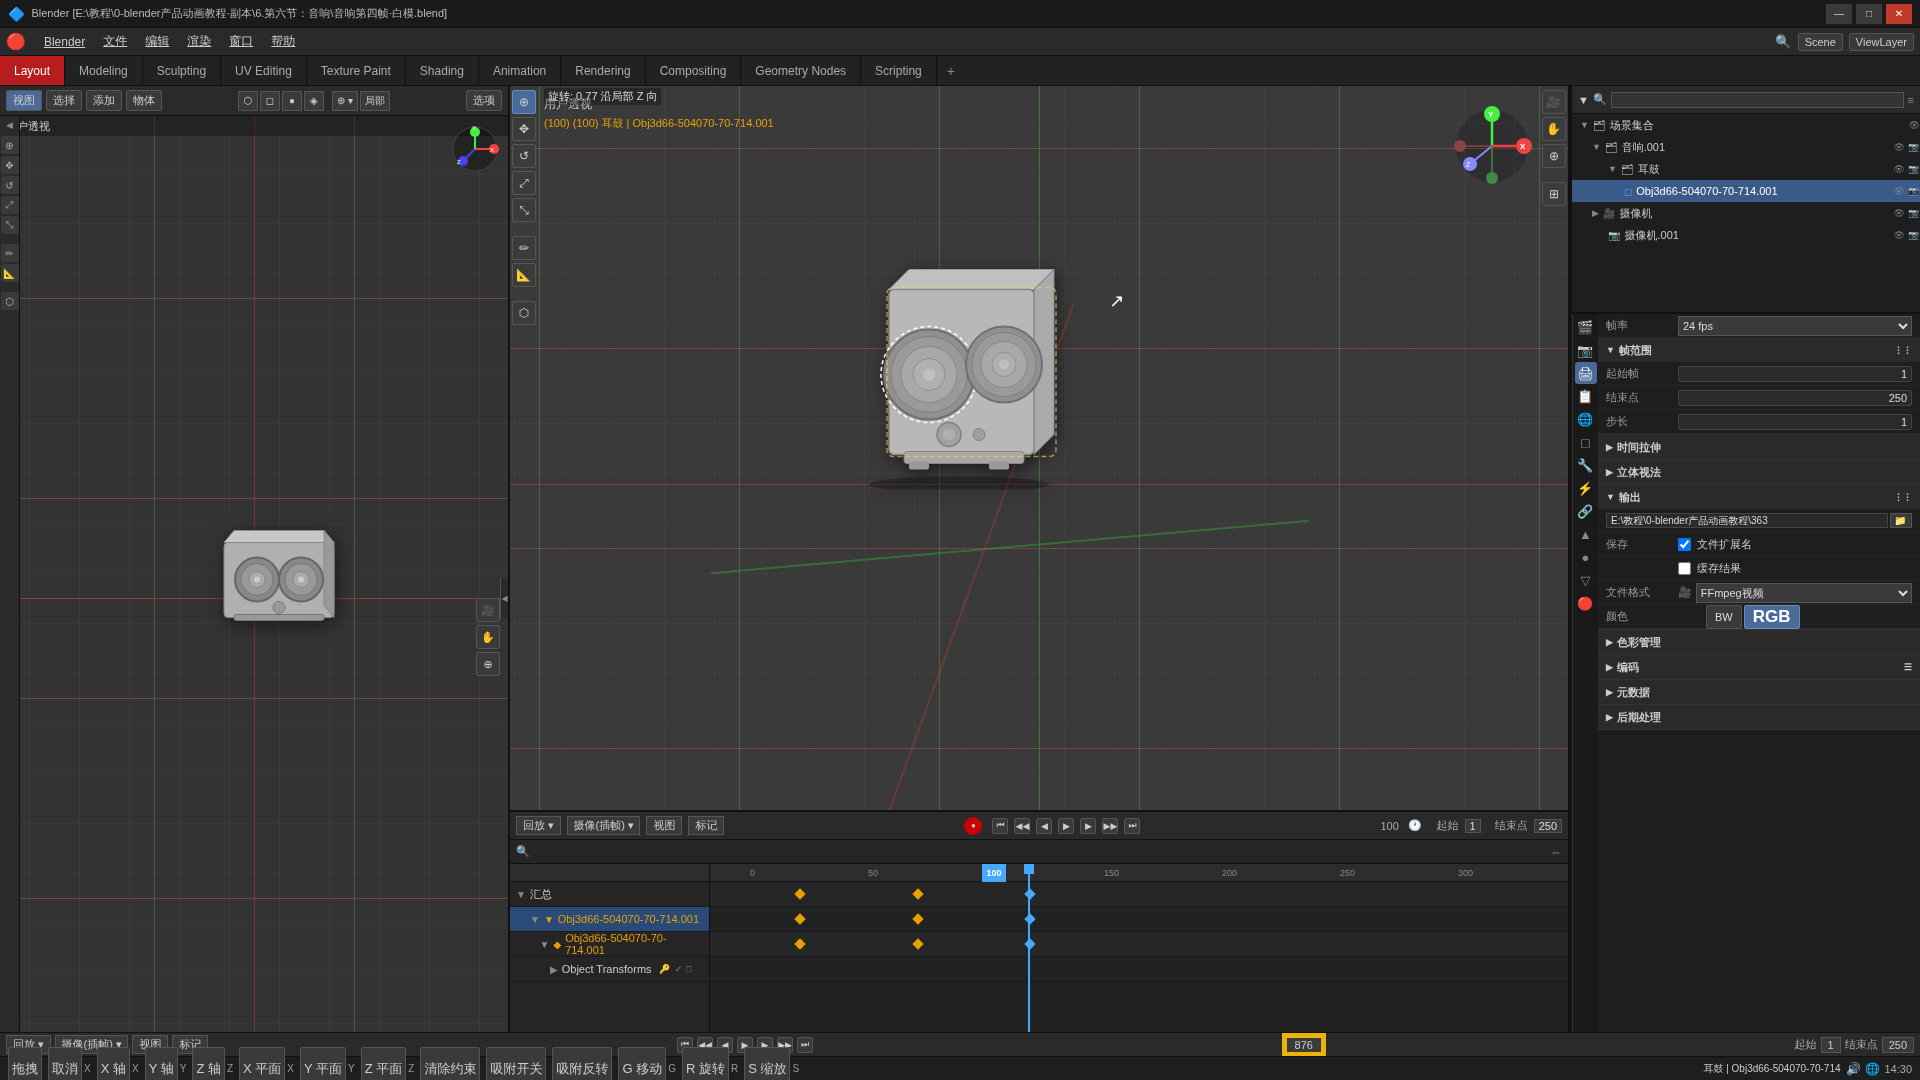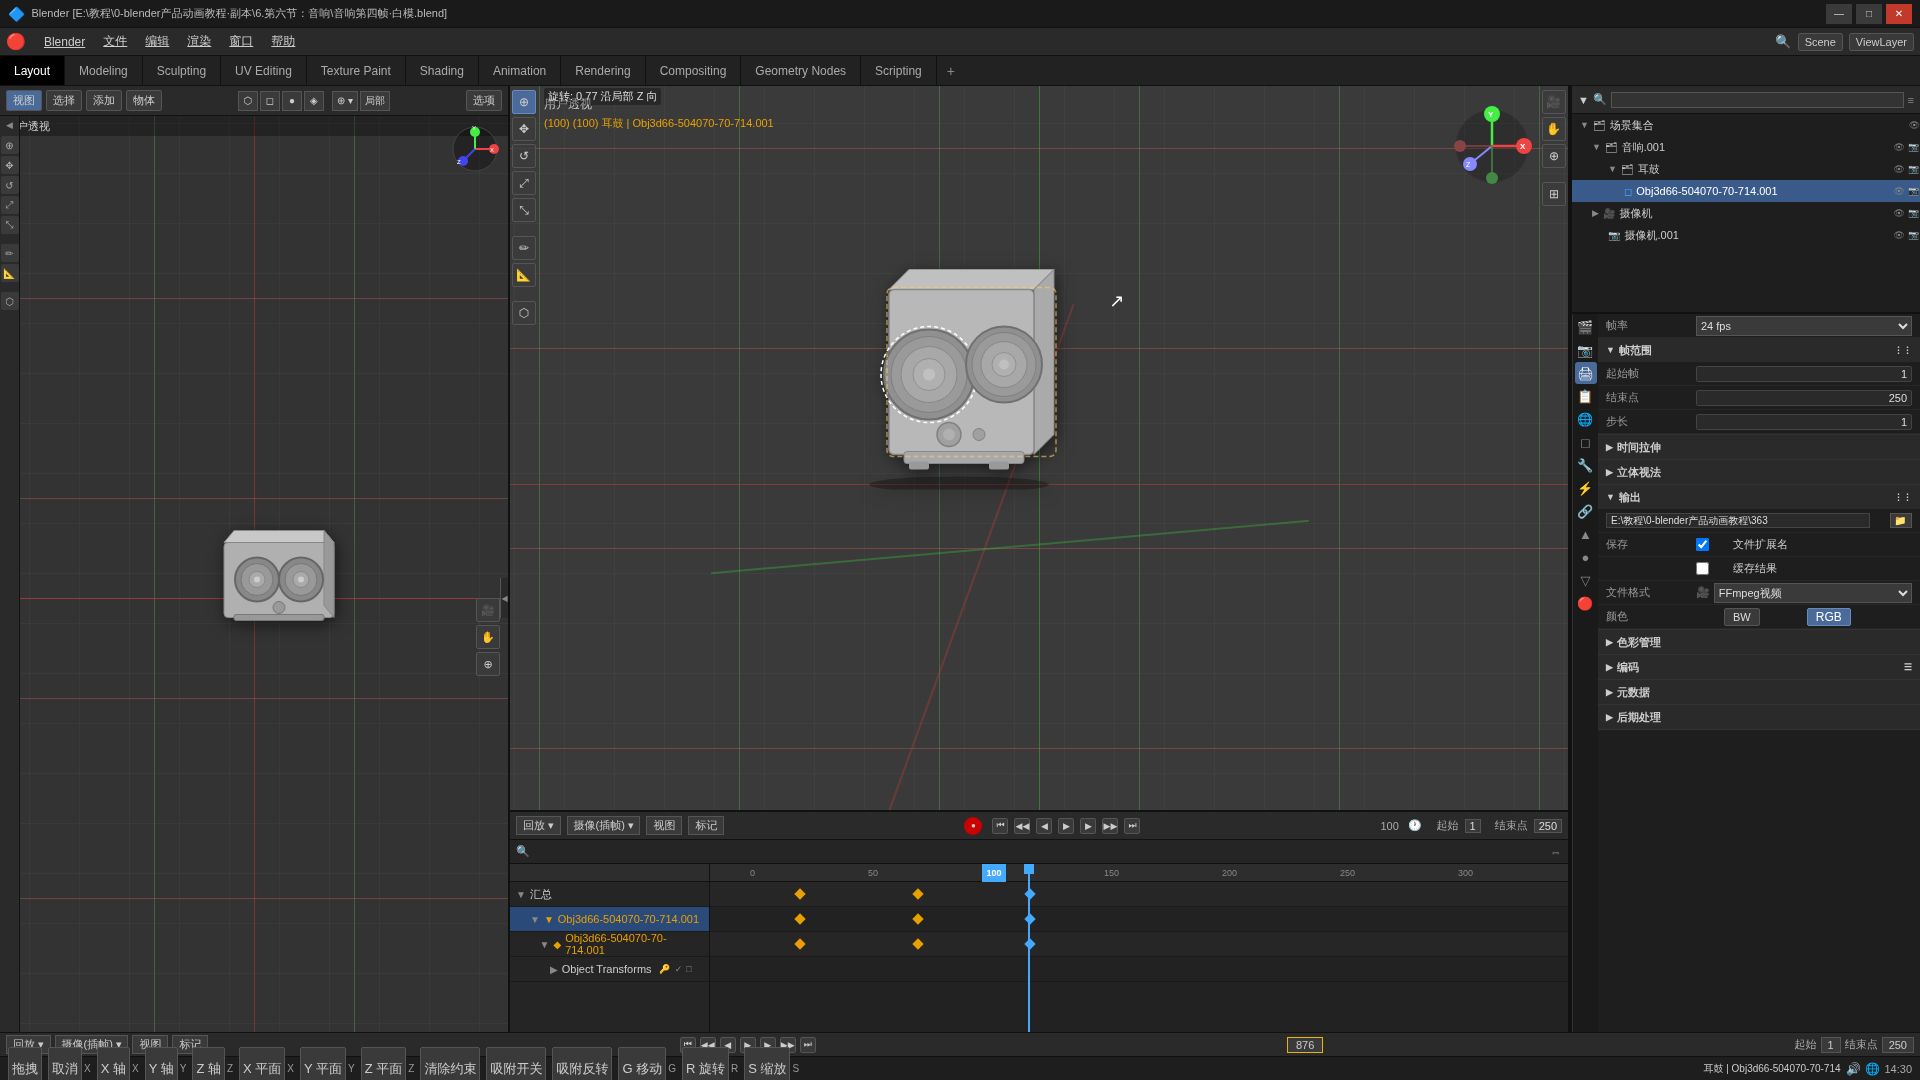--- a/index.html
+++ b/index.html
@@ -64,21 +64,21 @@
       padding: 4px 14px;
       font-size: 12px;
       color: #aaa;
       cursor: pointer;
       border-right: 1px solid #111;
       height: 100%;
       display: flex;
       align-items: center;
     }
     .ws-tab.active {
-      background: #000000;
+      background: #b91c1c;
       color: #fff;
     }
     .ws-tab-plus {
       padding: 4px 10px;
       color: #888;
       cursor: pointer;
       font-size: 14px;
     }
 
     
@@ -343,21 +343,21 @@
       gap: 4px;
       font-size: 11px;
       cursor: pointer;
       font-weight: bold;
     }
     .prop-row {
       height: 24px;
       display: flex;
       align-items: center;
       padding: 0 8px;
-      gap: 20px;
+      gap: 2px;
       font-size: 11px;
       border-bottom: 1px solid #282828;
     }
     .prop-label { color: #999; min-width: 70px; }
     .prop-value {
       flex: 1;
       background: #2a2a2a;
       border: 1px solid #444;
       color: #ddd;
       padding: 1px 4px;
@@ -1062,21 +1062,21 @@
               <select style="flex:1;background:#3a3a3a;border:1px solid #555;color:#ddd;font-size:11px;height:20px;">
                 <option>FFmpeg视频</option>
               </select>
             </div>
           </div>
 
           <div class="prop-row">
             <span class="prop-label">颜色</span>
             <div style="display:flex;gap:2px;padding-left:28px;">
               <button style="background:#3a3a3a;border:1px solid #555;color:#ddd;font-size:11px;padding:1px 8px;cursor:pointer;border-radius:2px;">BW</button>
-              <button style="background:#4a6a9a;border:1px solid #6a8aba;color:#fff;font-size:12px;padding:1px 8px;cursor:pointer;border-radius:2px;font-weight:normal;margin-left:45px;">RGB</button>
+              <button style="background:#4a6a9a;border:1px solid #6a8aba;color:#fff;font-size:17px;padding:1px 8px;cursor:pointer;border-radius:2px;font-weight:bold;">RGB</button>
             </div>
           </div>
         </div>
 
         <div class="prop-section">
           <div class="prop-section-header">
             <span style="font-size:9px;">▶</span>
             <span>色彩管理</span>
           </div>
         </div>
@@ -1117,21 +1117,21 @@
 
   <span class="play-btn">⏮</span>
   <span class="play-btn">◀◀</span>
   <span class="play-btn">◀</span>
   <span class="play-btn">▶</span>
   <span class="play-btn">▶</span>
   <span class="play-btn">▶▶</span>
   <span class="play-btn">⏭</span>
   <div style="flex:1;"></div>
 
-  <span style="background:#3a3a3a;border:1px solid #eab308;padding:1px 8px;font-size:11px;cursor:pointer;">876</span>
+  <span style="background:#3a3a3a;border:5px solid #eab308;padding:1px 8px;font-size:11px;cursor:pointer;">876</span>
   <div style="flex:1;"></div>
   <span style="font-size:11px;color:#aaa;">起始</span>
   <span style="background:#3a3a3a;border:1px solid #555;padding:1px 6px;font-size:11px;cursor:pointer;">1</span>
   <span style="font-size:11px;color:#aaa;">结束点</span>
   <span style="background:#3a3a3a;border:1px solid #555;padding:1px 6px;font-size:11px;cursor:pointer;">250</span>
 </div>
 
 <div id="statusbar">
   <div class="status-item">
     <span class="status-key">拖拽</span>

